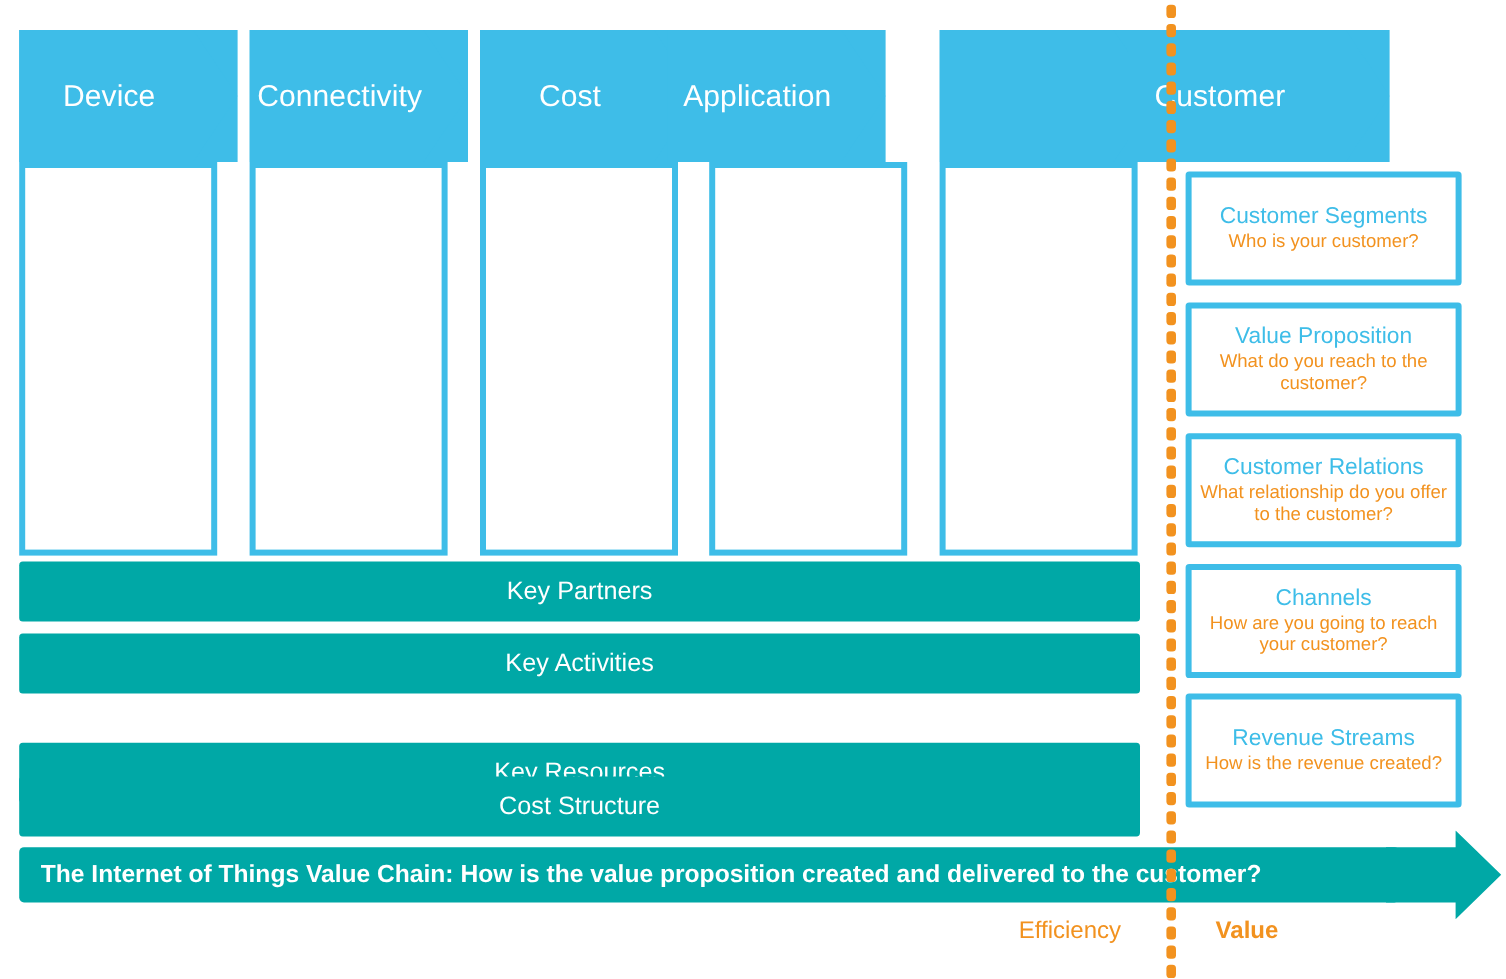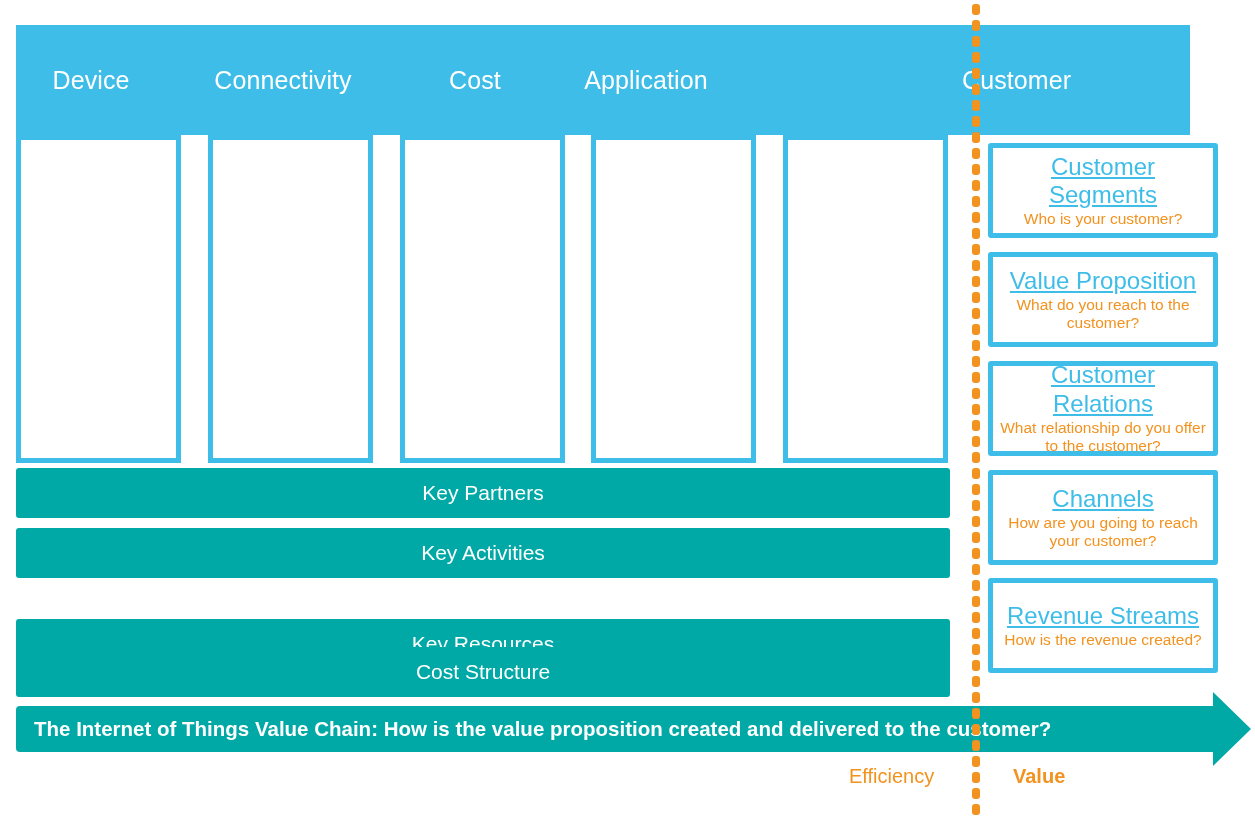--- a/index.html
+++ b/index.html
@@ -17,21 +17,20 @@
   #canvas {
     position: absolute;
     left: 0; top: 0;
     width: 1255px;
     height: 816px;
   }
 
   
   .vc-col {
     position: absolute;
-    padding-left: 32px;
   }
   .vc-head {
     position: absolute;
     left: 0; top: 0;
     width: 100%;
     height: 100%;
     background: var(--blue);
   }
   .vc-head-label {
     position: absolute;
@@ -103,24 +102,23 @@
     box-sizing: border-box;
     display: flex;
     flex-direction: column;
     align-items: center;
     justify-content: center;
     text-align: center;
     padding: 0 6px;
   }
   .cust-title {
     color: var(--blue);
-    font-size: 24px;
+    font-size: 19px;
     font-weight: 400;
     line-height: 1.18;
-    text-decoration: underline;
   }
   .cust-sub {
     color: var(--orange);
     font-size: 15.5px;
     font-weight: 400;
     line-height: 1.18;
     margin-top: 1px;
   }
 
   
@@ -164,21 +162,21 @@
     <div class="vc-head-label" style="width:150px;">Connectivity</div>
   </div>
 
   <div class="vc-col" style="left:400px; top:25px; width:182px; height:110px;">
     <svg class="vc-head" viewBox="0 0 182 110" preserveAspectRatio="none">
       <polygon points="0,0 145,0 182,55 145,110 0,110" fill="#3ebde8"></polygon>
     </svg>
     <div class="vc-head-label" style="width:150px;">Cost</div>
   </div>
 
-  <div class="vc-col" style="left:571px; top:25px; width:182px; height:110px;">
+  <div class="vc-col" style="left:556px; top:25px; width:182px; height:110px;">
     <svg class="vc-head" viewBox="0 0 182 110" preserveAspectRatio="none">
       <polygon points="0,0 145,0 182,55 145,110 0,110" fill="#3ebde8"></polygon>
     </svg>
     <div class="vc-head-label" style="width:150px;">Application</div>
   </div>
 
   <div class="vc-col" style="left:783px; top:25px; width:182px; height:110px;">
     <svg class="vc-head" viewBox="0 0 182 110" preserveAspectRatio="none">
       <polygon points="0,0 145,0 182,55 145,110 0,110" fill="#3ebde8"></polygon>
     </svg>

